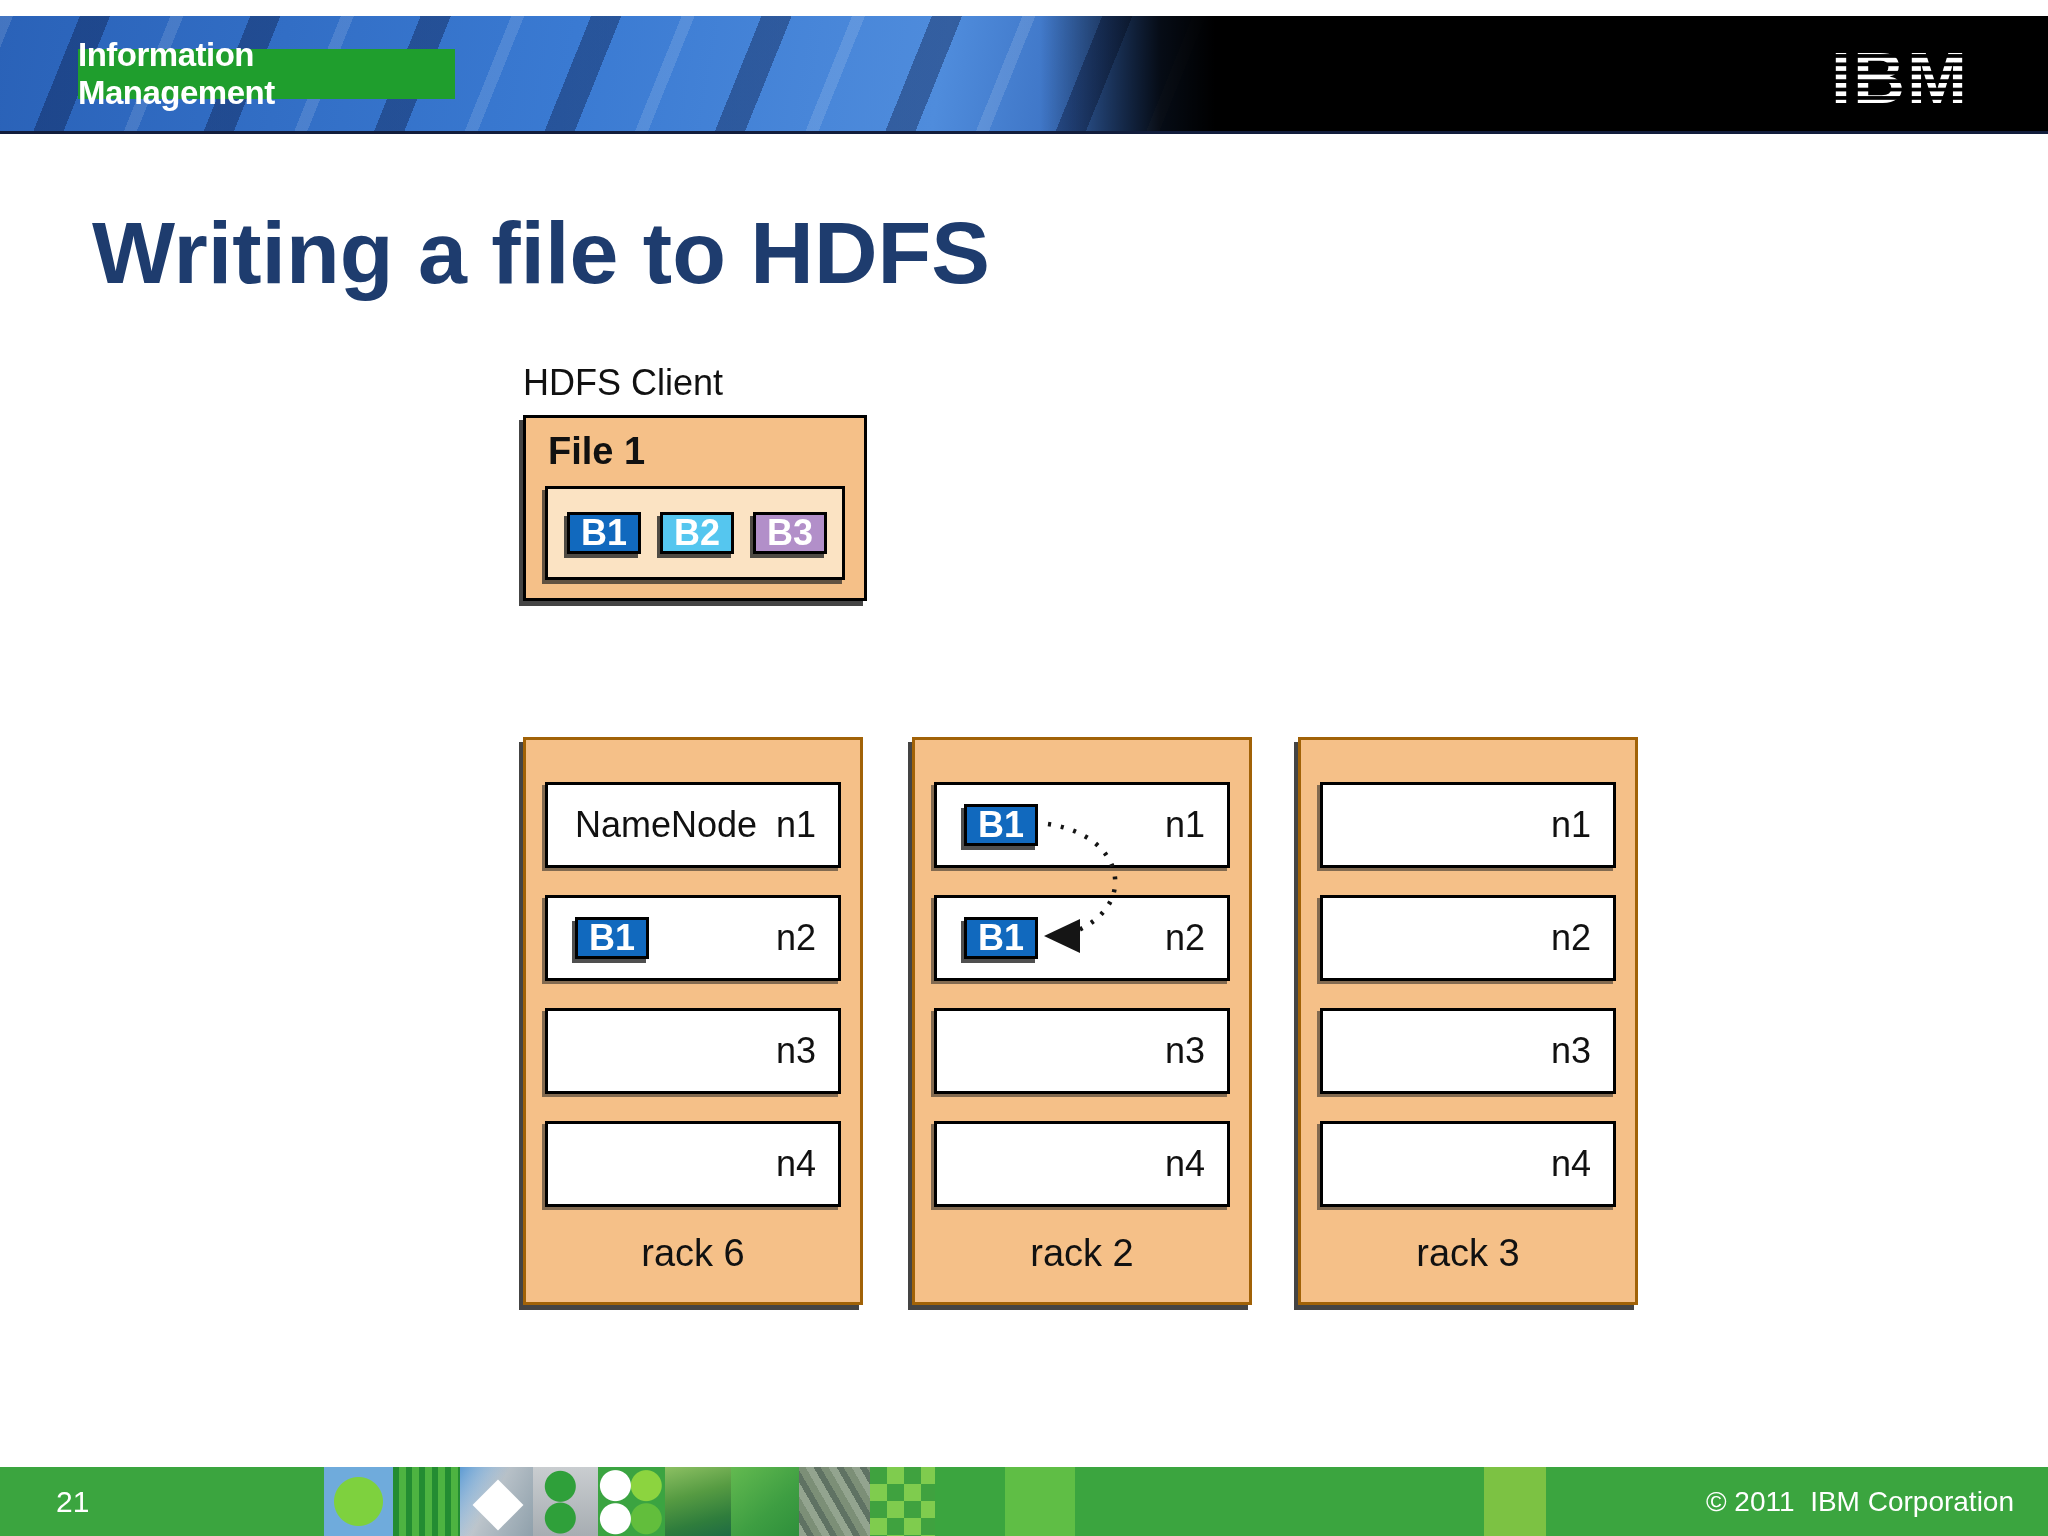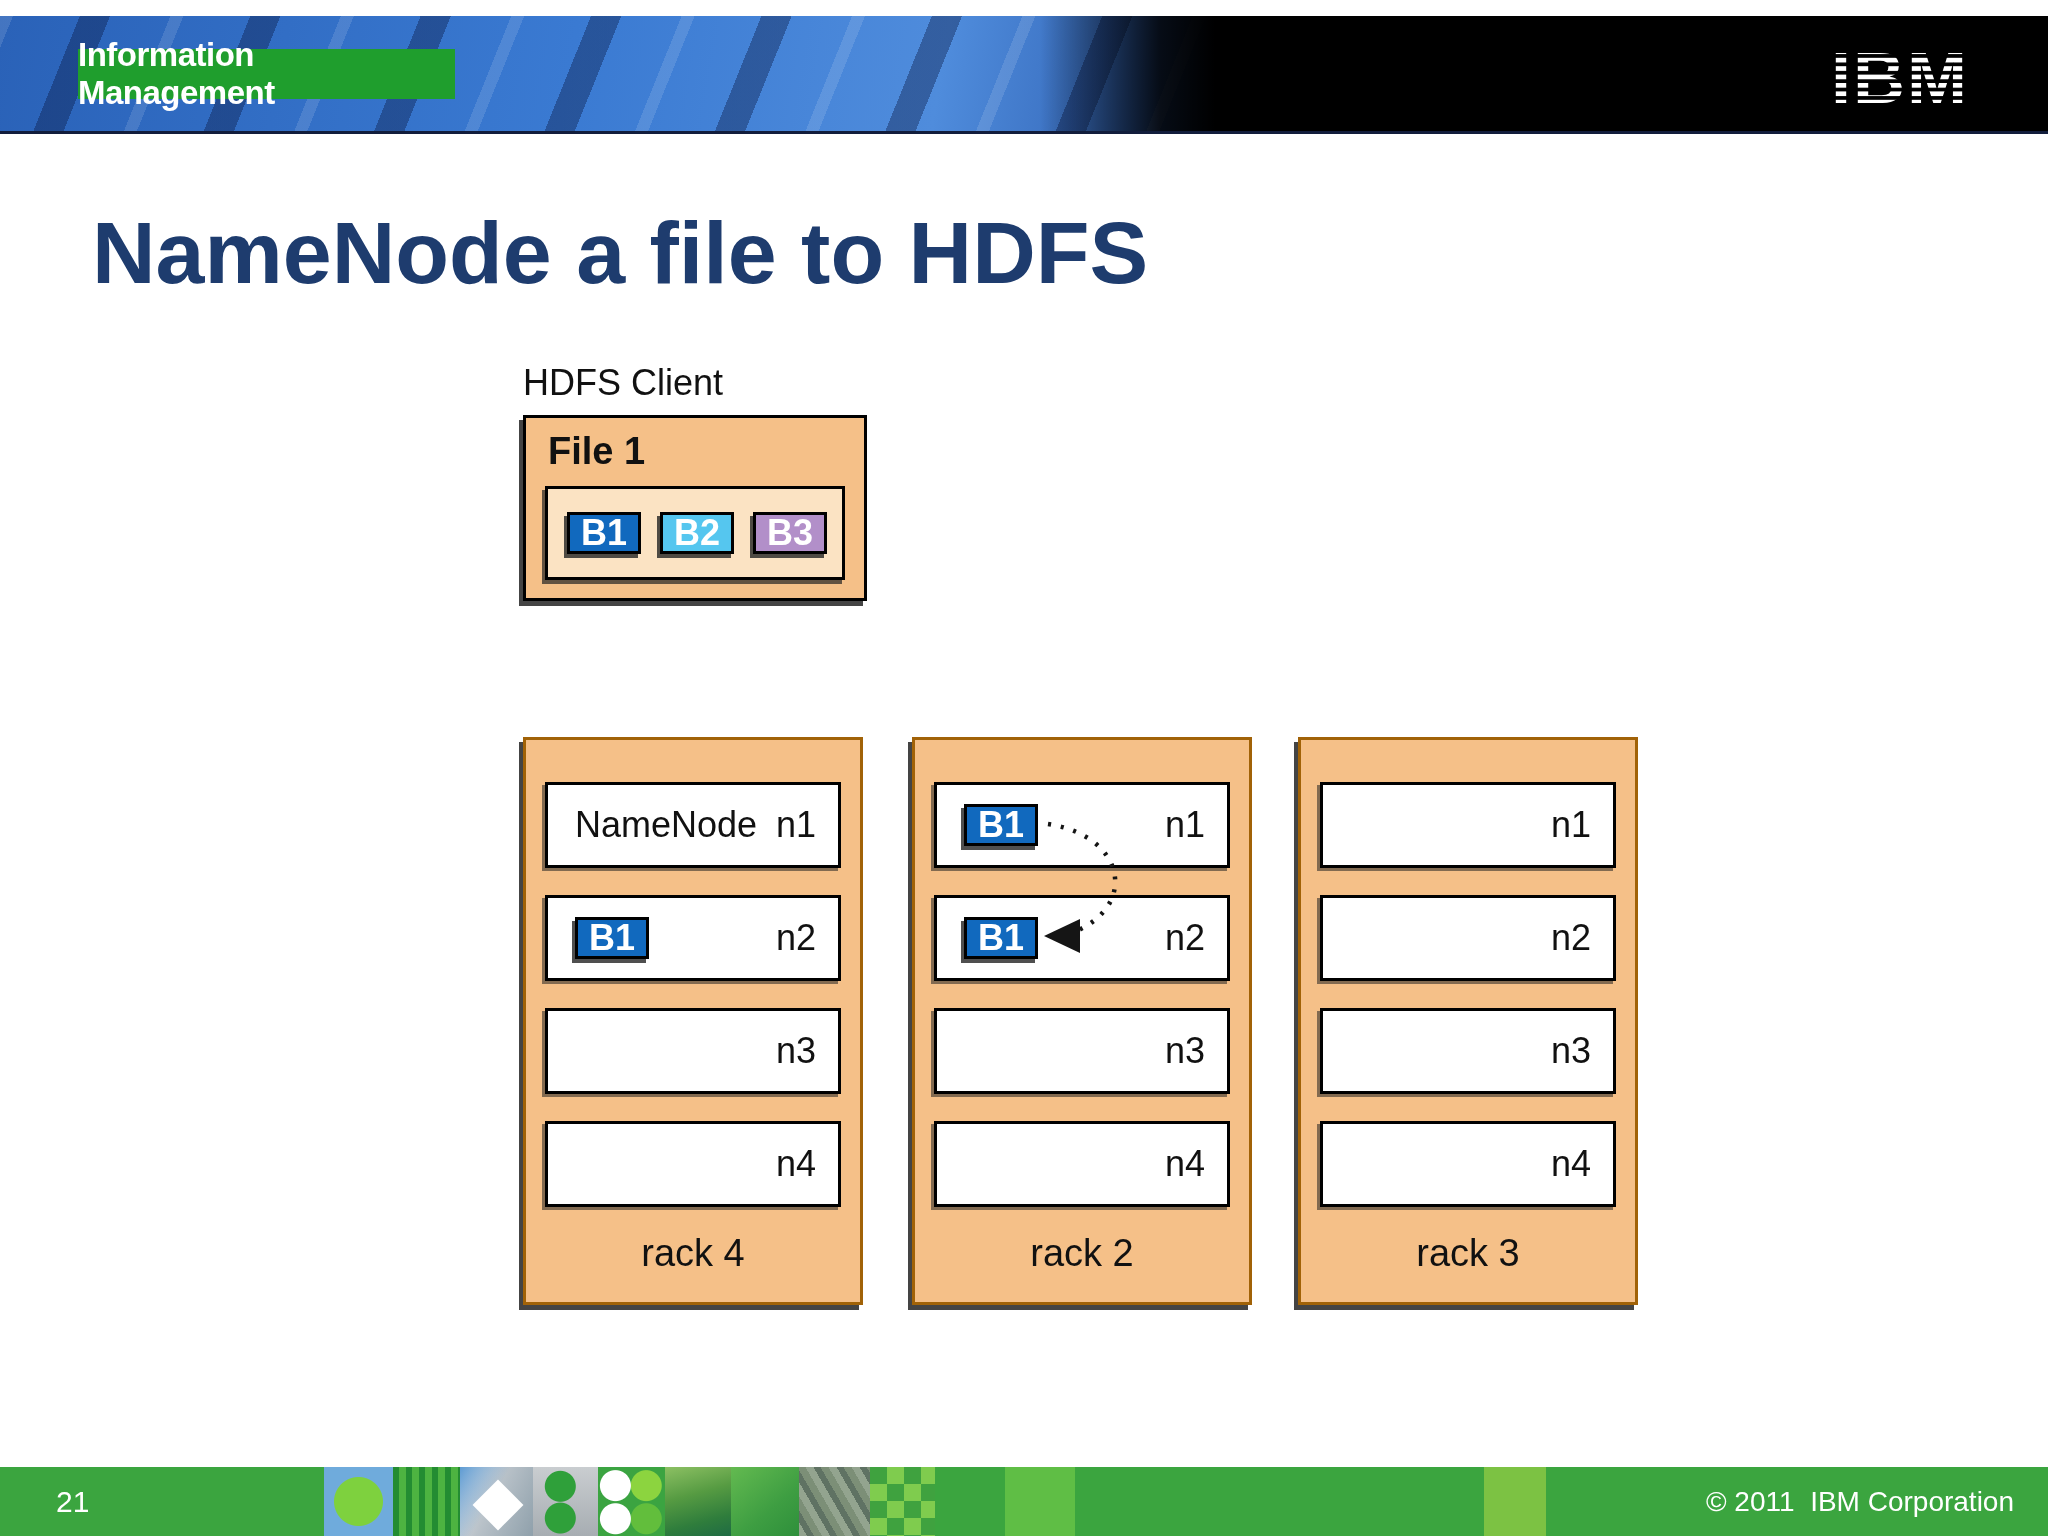--- a/index.html
+++ b/index.html
@@ -84,21 +84,21 @@
   <svg class="ibm-logo" width="160" height="67" viewBox="0 0 160 67">
     <defs>
       <pattern id="ibmbars" width="4" height="8.4" patternUnits="userSpaceOnUse">
         <rect width="4" height="4.7" fill="#ffffff"></rect>
       </pattern>
     </defs>
     <text x="80" y="62" text-anchor="middle" font-family="Liberation Sans, DejaVu Sans, sans-serif" font-weight="bold" font-size="72" letter-spacing="2" fill="url(#ibmbars)">IBM</text>
   </svg>
 </header>
 
-<h1 class="title">NameNode a file to HDFS</h1>
+<h1 class="title">Writing a file to HDFS</h1>
 
 <div>
   <div class="client-label">HDFS Client</div>
 
   <div class="file-box" style="background: rgb(245, 192, 136);">
     <div class="file-label">File 1</div>
     <div class="file-inner" style="background: rgb(251, 227, 195);">
         <span class="block" style="background: rgb(17, 105, 190);">B1</span>
         <span class="block" style="background: rgb(85, 198, 239);">B2</span>
         <span class="block" style="background: rgb(178, 143, 201);">B3</span>
@@ -114,21 +114,21 @@
         <div class="node" style="top: 155px;">
           <span class="nblock" style="background: rgb(17, 105, 190);">B1</span>
           <span class="nid">n2</span>
         </div>
         <div class="node" style="top: 268px;">
           <span class="nid">n3</span>
         </div>
         <div class="node" style="top: 381px;">
           <span class="nid">n4</span>
         </div>
-        <div class="rack-label">rack 4</div>
+        <div class="rack-label">rack 6</div>
       </div>
       <div class="rack" style="left: 912px; background: rgb(245, 192, 136);">
         <div class="node" style="top: 42px;">
           <span class="nblock" style="background: rgb(17, 105, 190);">B1</span>
           <span class="nid">n1</span>
         </div>
         <div class="node" style="top: 155px;">
           <span class="nblock" style="background: rgb(17, 105, 190);">B1</span>
           <span class="nid">n2</span>
         </div>

